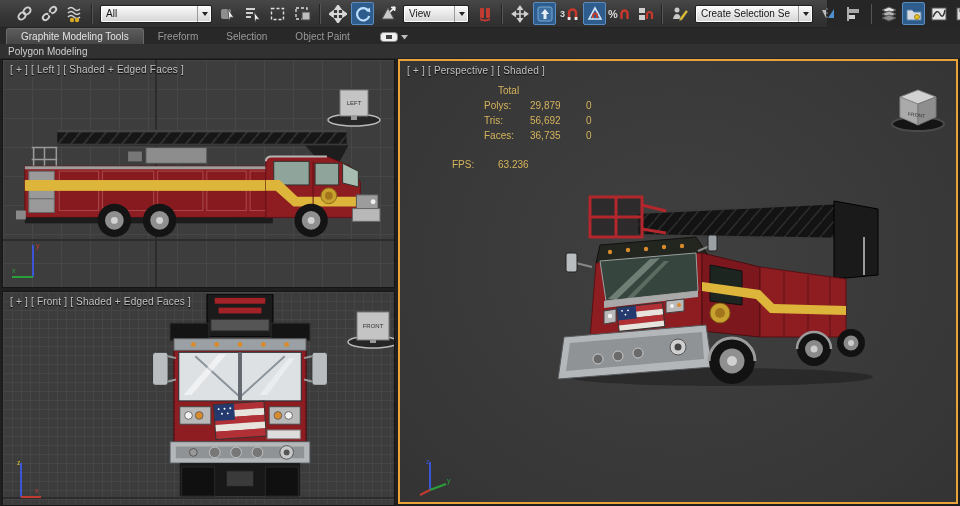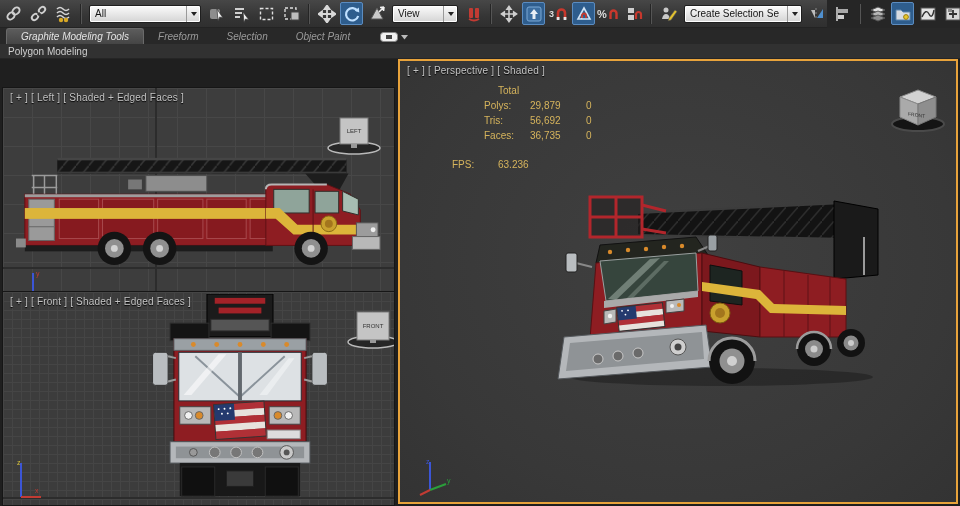--- a/index.html
+++ b/index.html
@@ -3,55 +3,55 @@
 <meta charset="utf-8">
 <style>
   * { margin:0; padding:0; box-sizing:border-box; }
   html,body { width:960px; height:506px; overflow:hidden; background:#1e1e1e;
     font-family:"Liberation Sans", sans-serif; }
   .app { position:relative; width:960px; height:506px; background:#262626; }
 
   
   .main-toolbar { position:absolute; left:0; top:0; width:827px; height:28px;
     background:linear-gradient(#474747,#353535 60%,#2f2f2f);
-    border-bottom:1px solid #232323; display:flex; align-items:center; padding:0 1px; }
+    border-bottom:1px solid #232323; display:flex; align-items:center; padding:0 12px; }
   .tbtn { width:23px; height:23px; display:flex; align-items:center; justify-content:center;
     border-radius:2px; flex:none; margin:0 1px; }
   .tbtn.active { background:#2e5d8d; border:1px solid #5b8cc0; }
   .sep { width:2px; height:20px; margin:0 4px; flex:none;
     background:linear-gradient(90deg,#252525 50%,#555 50%); }
   .dd { height:18px; display:flex; align-items:center; background:linear-gradient(#fbfbfb,#d4d4d4);
     border:1px solid #1f1f1f; box-shadow:inset 0 0 0 1px #fff; border-radius:2px;
     font-size:10px; color:#141414; margin:0 3px; flex:none; }
   .dd .dd-text { padding:0 5px; white-space:nowrap; overflow:hidden; }
   .dd .dd-arrow { width:14px; height:100%; border-left:1px solid #9a9a9a;
     display:flex; align-items:center; justify-content:center; flex:none; }
   .dd .dd-arrow i { width:0; height:0; border-left:3.5px solid transparent;
     border-right:3.5px solid transparent; border-top:4px solid #222; }
   .snap-num { font-size:9px; color:#ddd; font-weight:bold; margin-right:1px; }
 
   
   .ribbon-tabs { position:absolute; left:0; top:28px; width:960px; height:16px;
     background:#282828; display:flex; align-items:flex-end; padding-left:6px; }
-  .rtab { font-size:10px; color:#9a9a9a; padding:2px 14px 2px; border-radius:3px 3px 0 0;font-style:italic; }
+  .rtab { font-size:10px; color:#9a9a9a; padding:2px 14px 2px; border-radius:3px 3px 0 0; }
   .rtab.active { background:linear-gradient(#5c5c5c,#454545); color:#e3e3e3;
     border:1px solid #6a6a6a; border-bottom:none; }
   .ribbon-min { margin-left:16px; display:flex; align-items:center; gap:3px; padding-bottom:2px; }
   .panel-bar { position:absolute; left:0; top:44px; width:960px; height:15px;
     background:#313131; border-bottom:1px solid #252525; display:flex; align-items:center; }
   .panel-bar span { font-size:10px; color:#cfcfcf; padding-left:8px; }
 
   
   .viewports { position:absolute; left:0; top:59px; width:960px; height:447px; background:#1f1f1f; }
   .vp { position:absolute; overflow:hidden; border:1px solid #161616; }
   .vp-left { left:2px; top:0; width:393px; height:229px;
     background-color:#3d3d3d;
     background-image:linear-gradient(#474747 1px,transparent 1px),
                      linear-gradient(90deg,#474747 1px,transparent 1px);
-    background-size:29px 29px;margin-top:28px; }
+    background-size:29px 29px; }
   .vp-front { left:2px; top:232px; width:393px; height:215px;
     background-color:#3c3c3c;
     background-image:linear-gradient(#454545 1px,transparent 1px),
                      linear-gradient(90deg,#454545 1px,transparent 1px);
     background-size:9px 9px; }
   .vp-persp { left:398px; top:0; width:560px; height:445px;
     background:radial-gradient(ellipse at 50% 45%, #404040 0%, #383838 70%, #333 100%);
     border:2px solid #e8a33b; }
   .vp-label { position:absolute; left:7px; top:4px; font-size:10px; color:#c3c3c3;
     letter-spacing:.2px; text-shadow:0 1px 1px #000; white-space:nowrap; }

